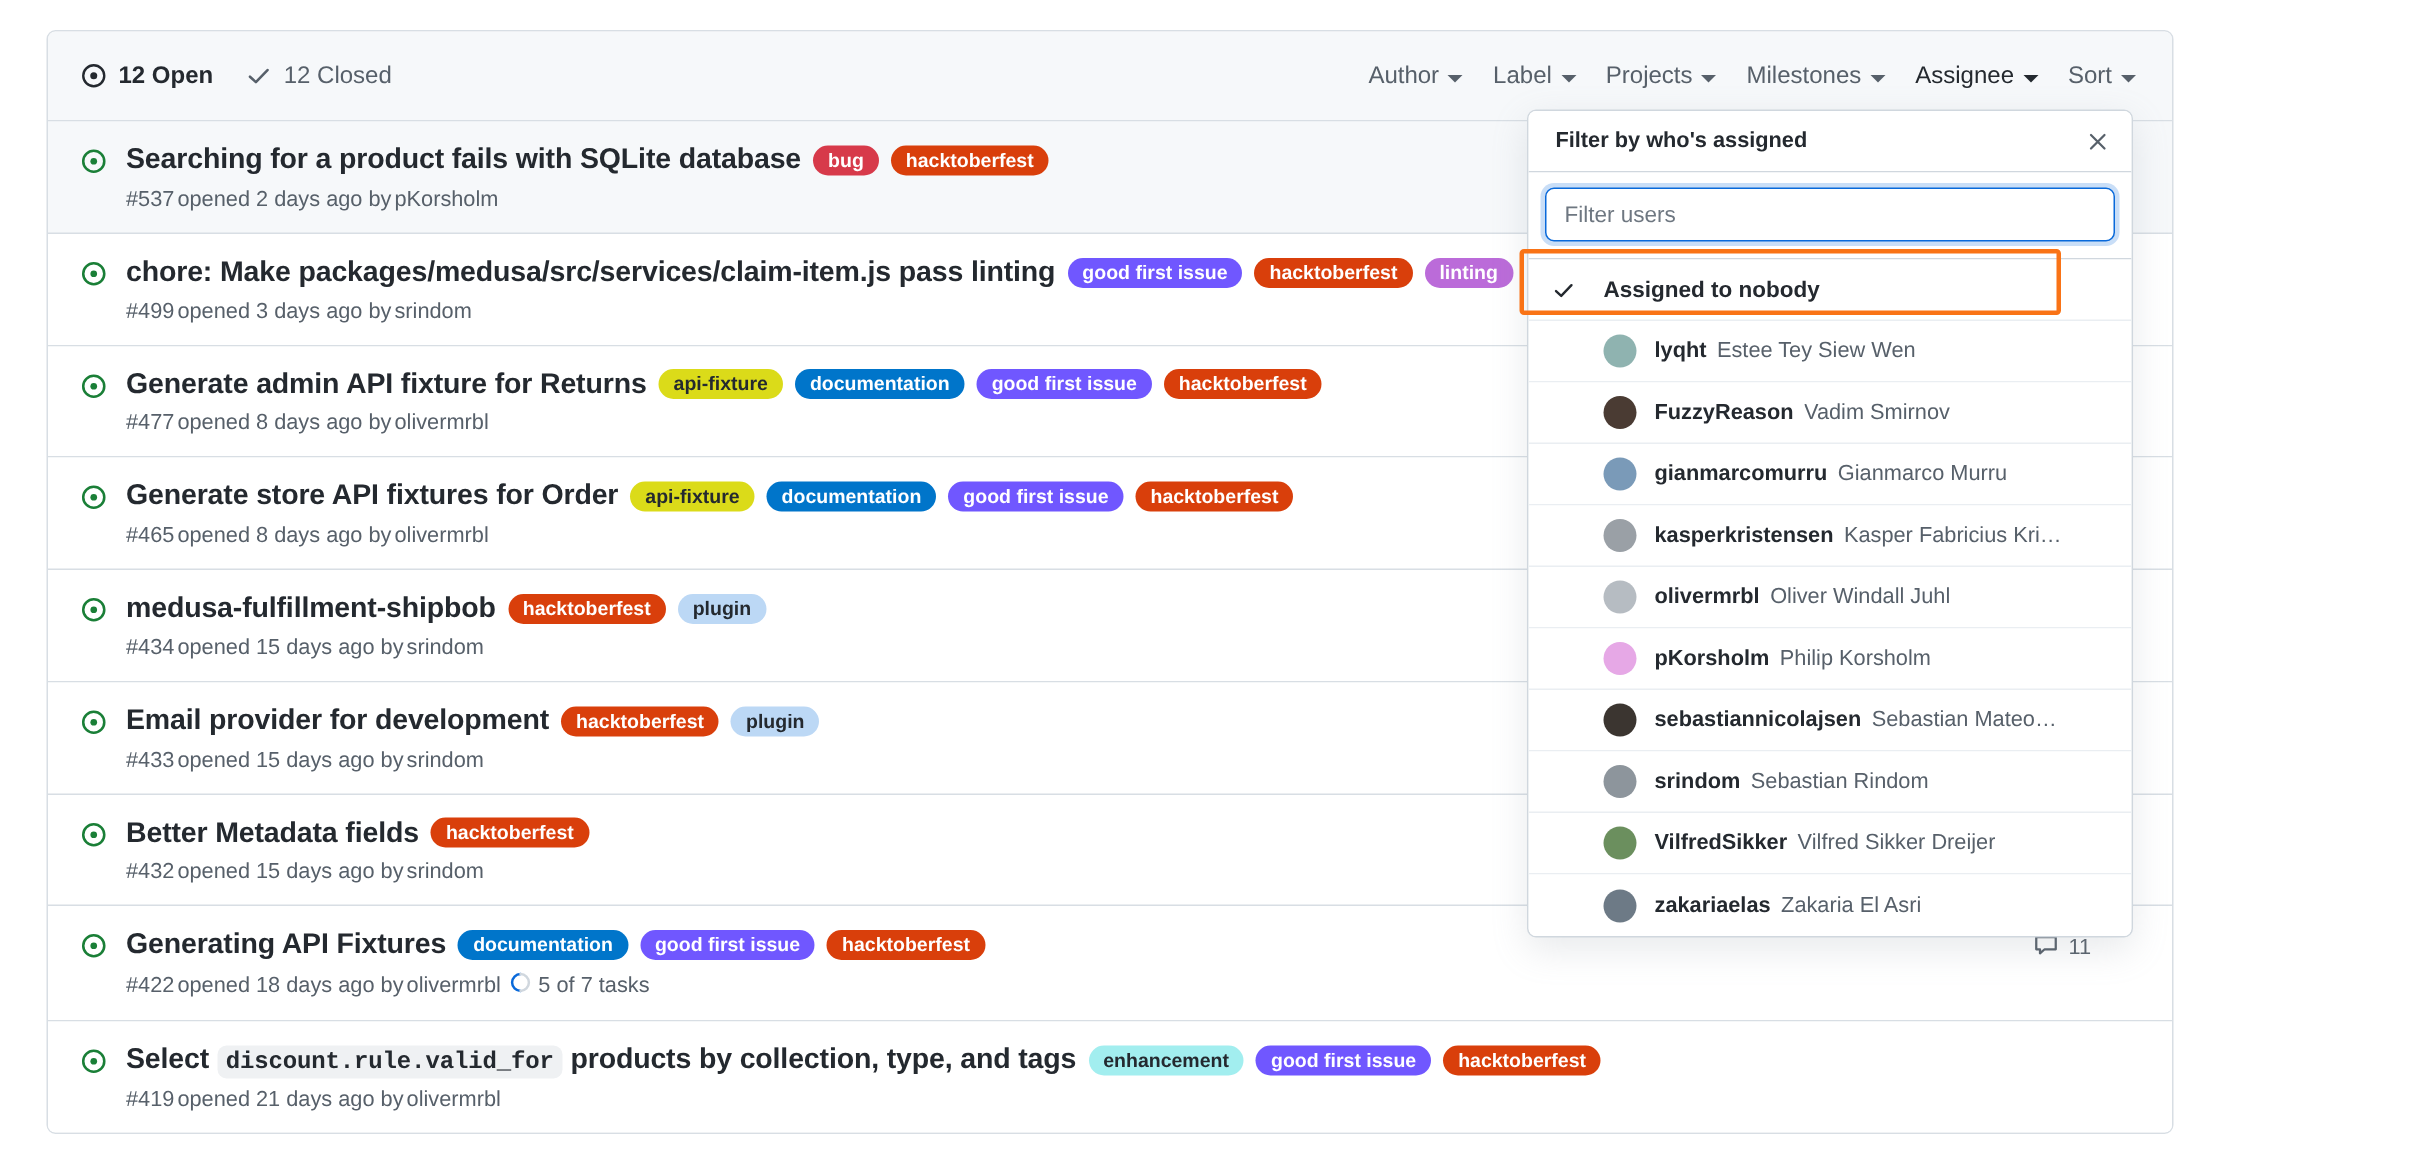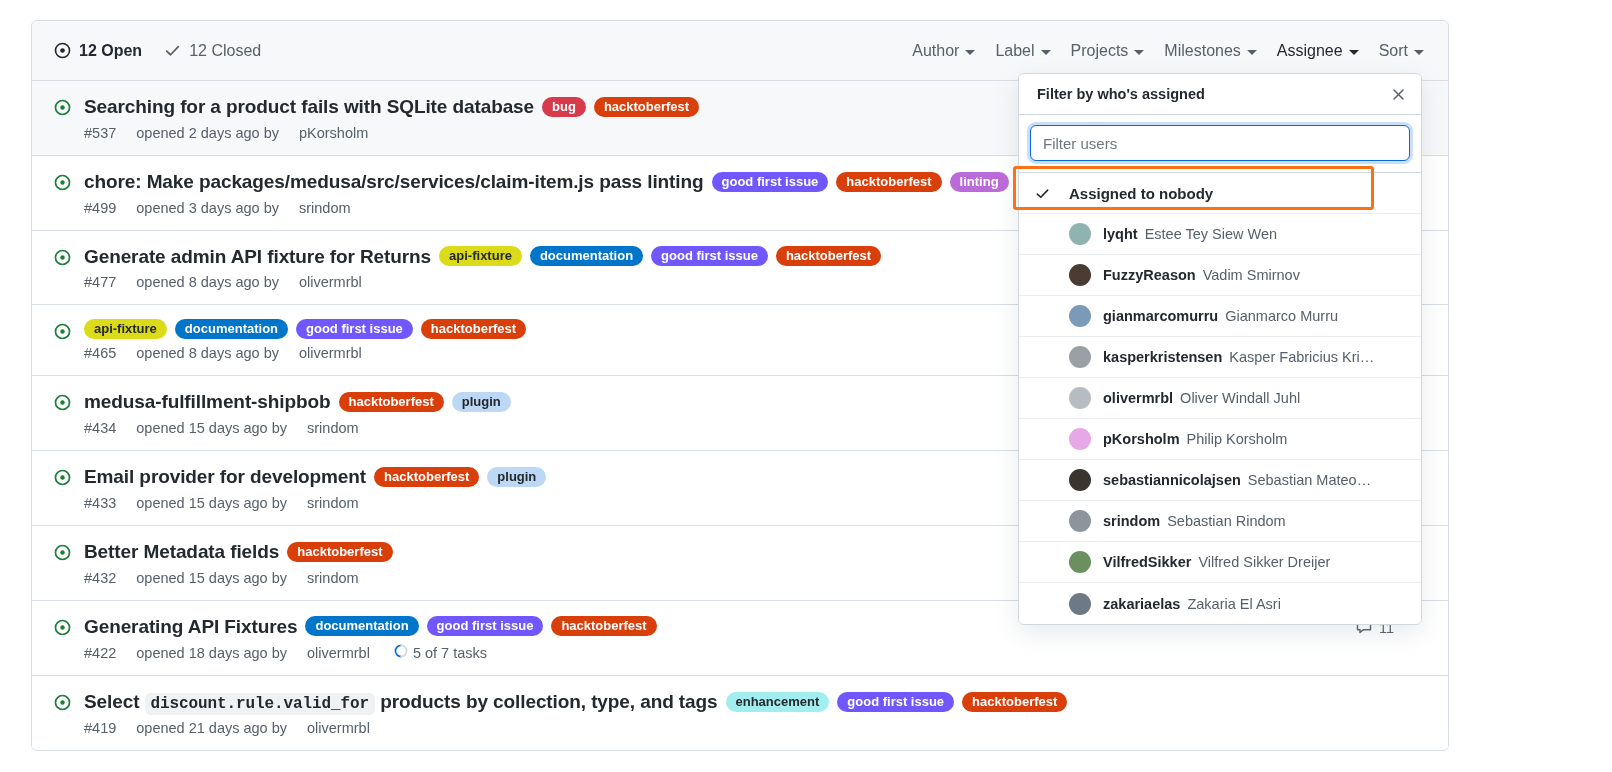--- a/index.html
+++ b/index.html
@@ -134,21 +134,21 @@
     white-space: nowrap;
     cursor: pointer;
   }
 
   .issue-meta {
     margin-top: 6px;
     font-size: 14.5px;
     color: #57606a;
     display: flex;
     align-items: center;
-    gap: 20px;
+    gap: 2px;
     flex-wrap: wrap;
   }
   .issue-meta .lnk { color: #57606a; cursor: pointer; }
   .task-chunk {
     display: inline-flex;
     align-items: center;
     gap: 5px;
     margin-left: 4px;
   }
 
@@ -418,20 +418,21 @@
         </div>
         <div class="issue-row">
           <span class="issue-icon">
             <svg width="17" height="17" viewBox="0 0 16 16" fill="none">
               <circle cx="8" cy="8" r="6.6" stroke="#1a7f37" stroke-width="1.6"></circle>
               <circle cx="8" cy="8" r="2.1" fill="#1a7f37"></circle>
             </svg>
           </span>
           <div class="issue-main">
             <div class="issue-title-line">
+              <span class="issue-title">Generate store API fixtures for Order</span>
               <span class="label" style="background: rgb(219, 219, 25); color: rgb(36, 41, 47);">api-fixture</span>
               <span class="label" style="background: rgb(0, 117, 202); color: rgb(255, 255, 255);">documentation</span>
               <span class="label" style="background: rgb(112, 87, 255); color: rgb(255, 255, 255);">good first issue</span>
               <span class="label" style="background: rgb(217, 63, 11); color: rgb(255, 255, 255);">hacktoberfest</span>
             </div>
             <div class="issue-meta">
               <span>#465</span>
               <span>opened 8 days ago by</span>
               <span class="lnk">olivermrbl</span>
             </div>

